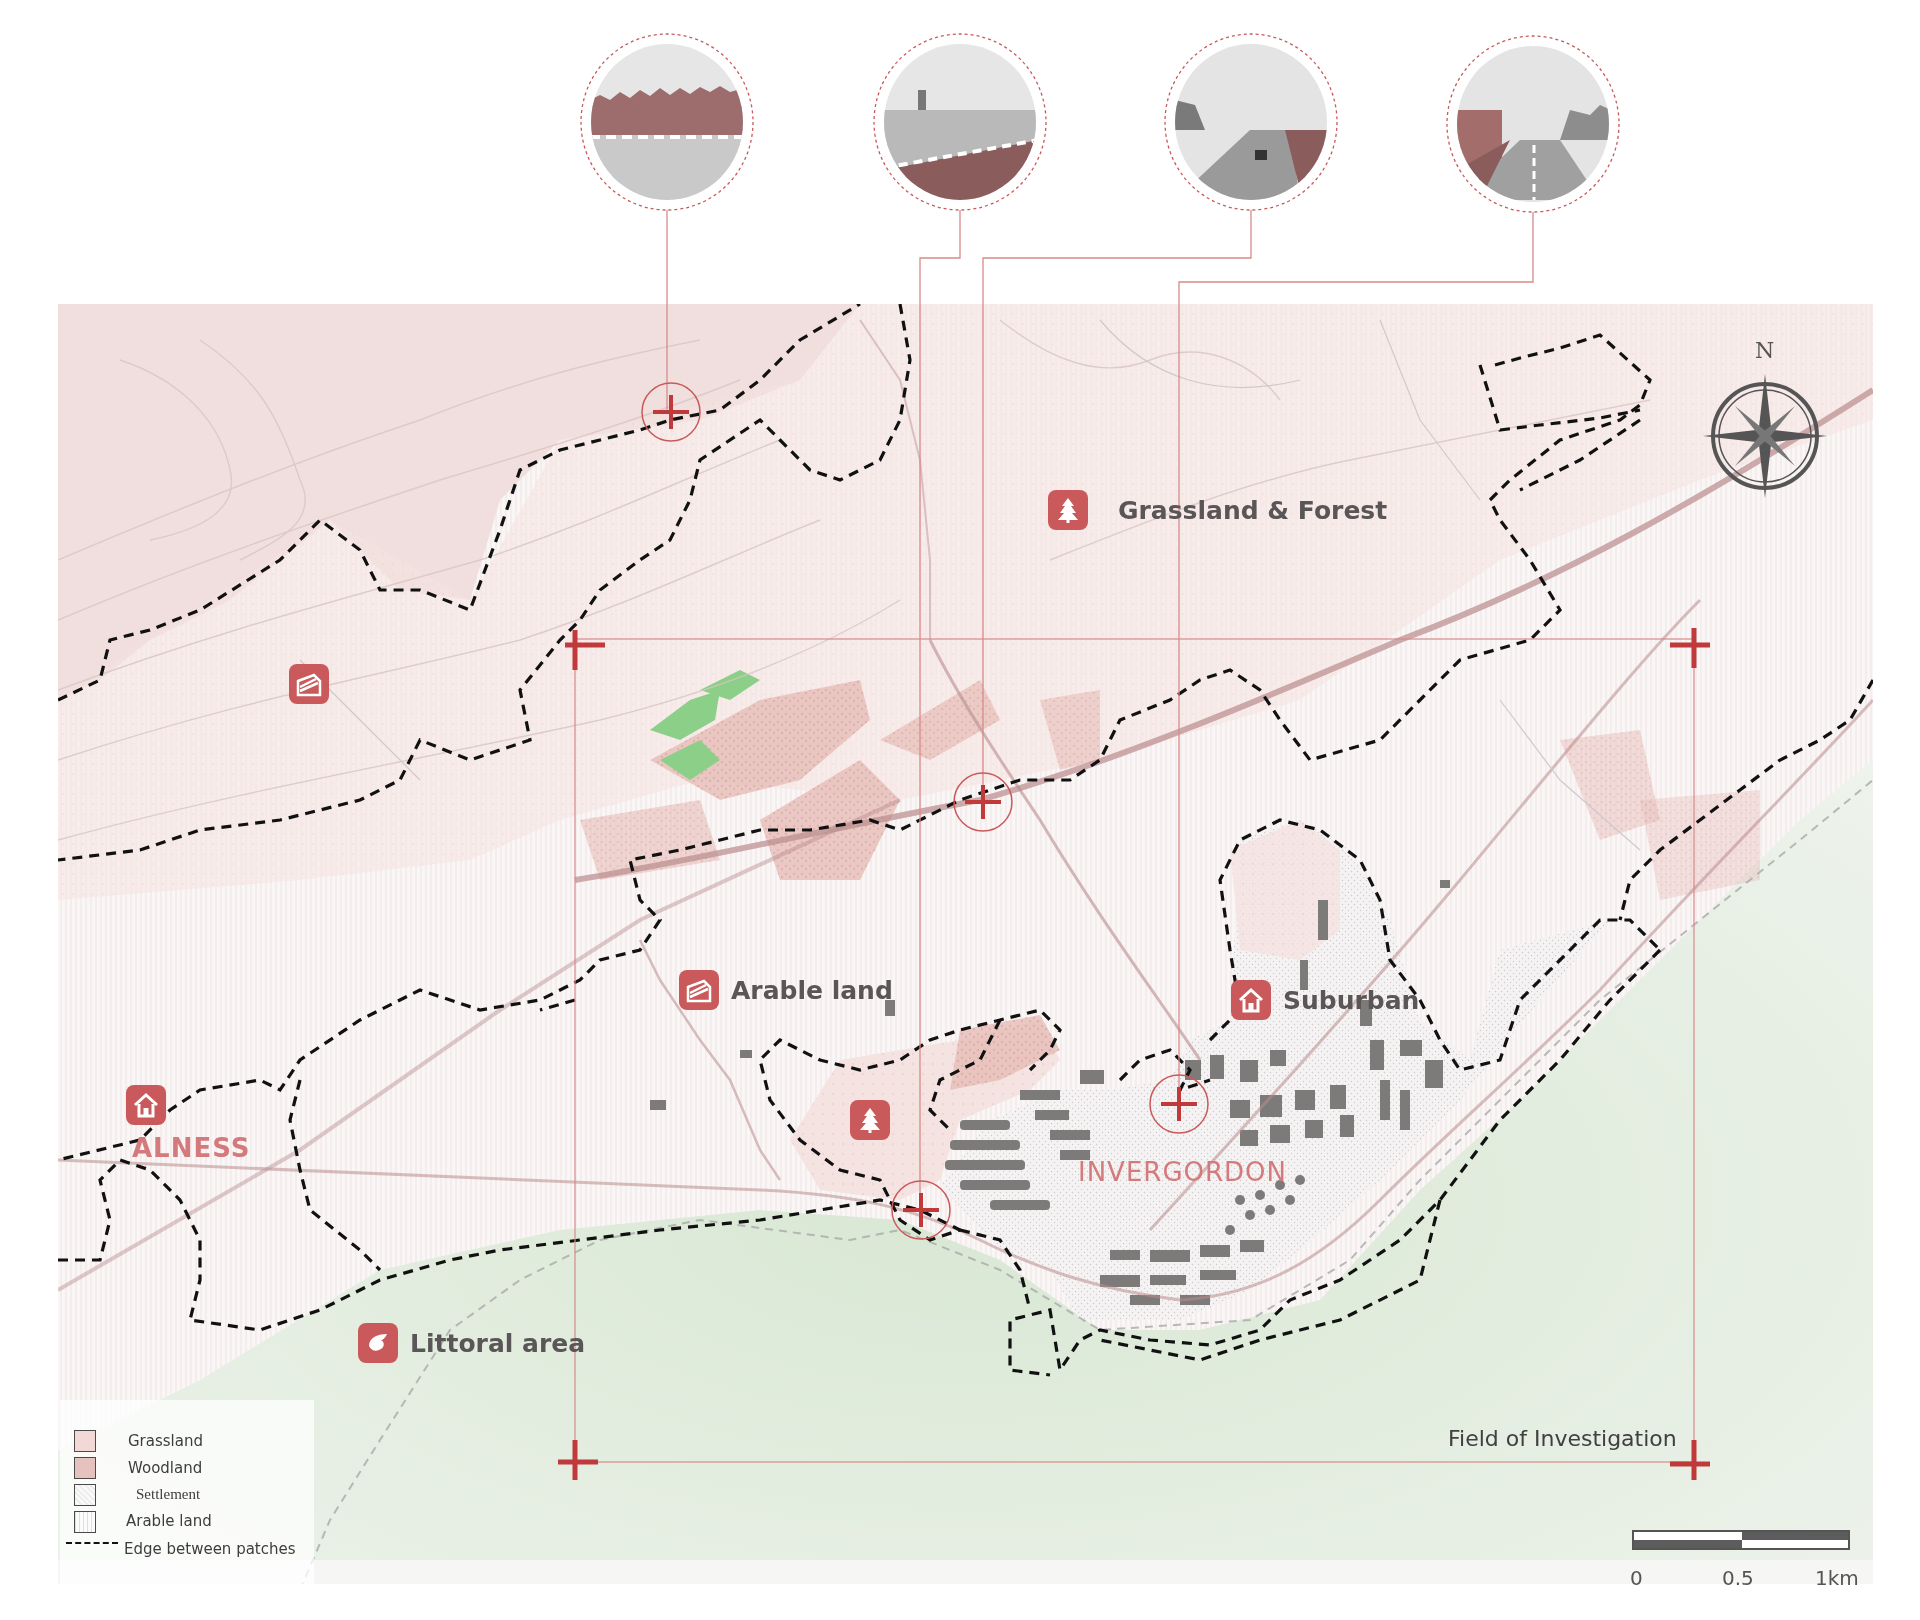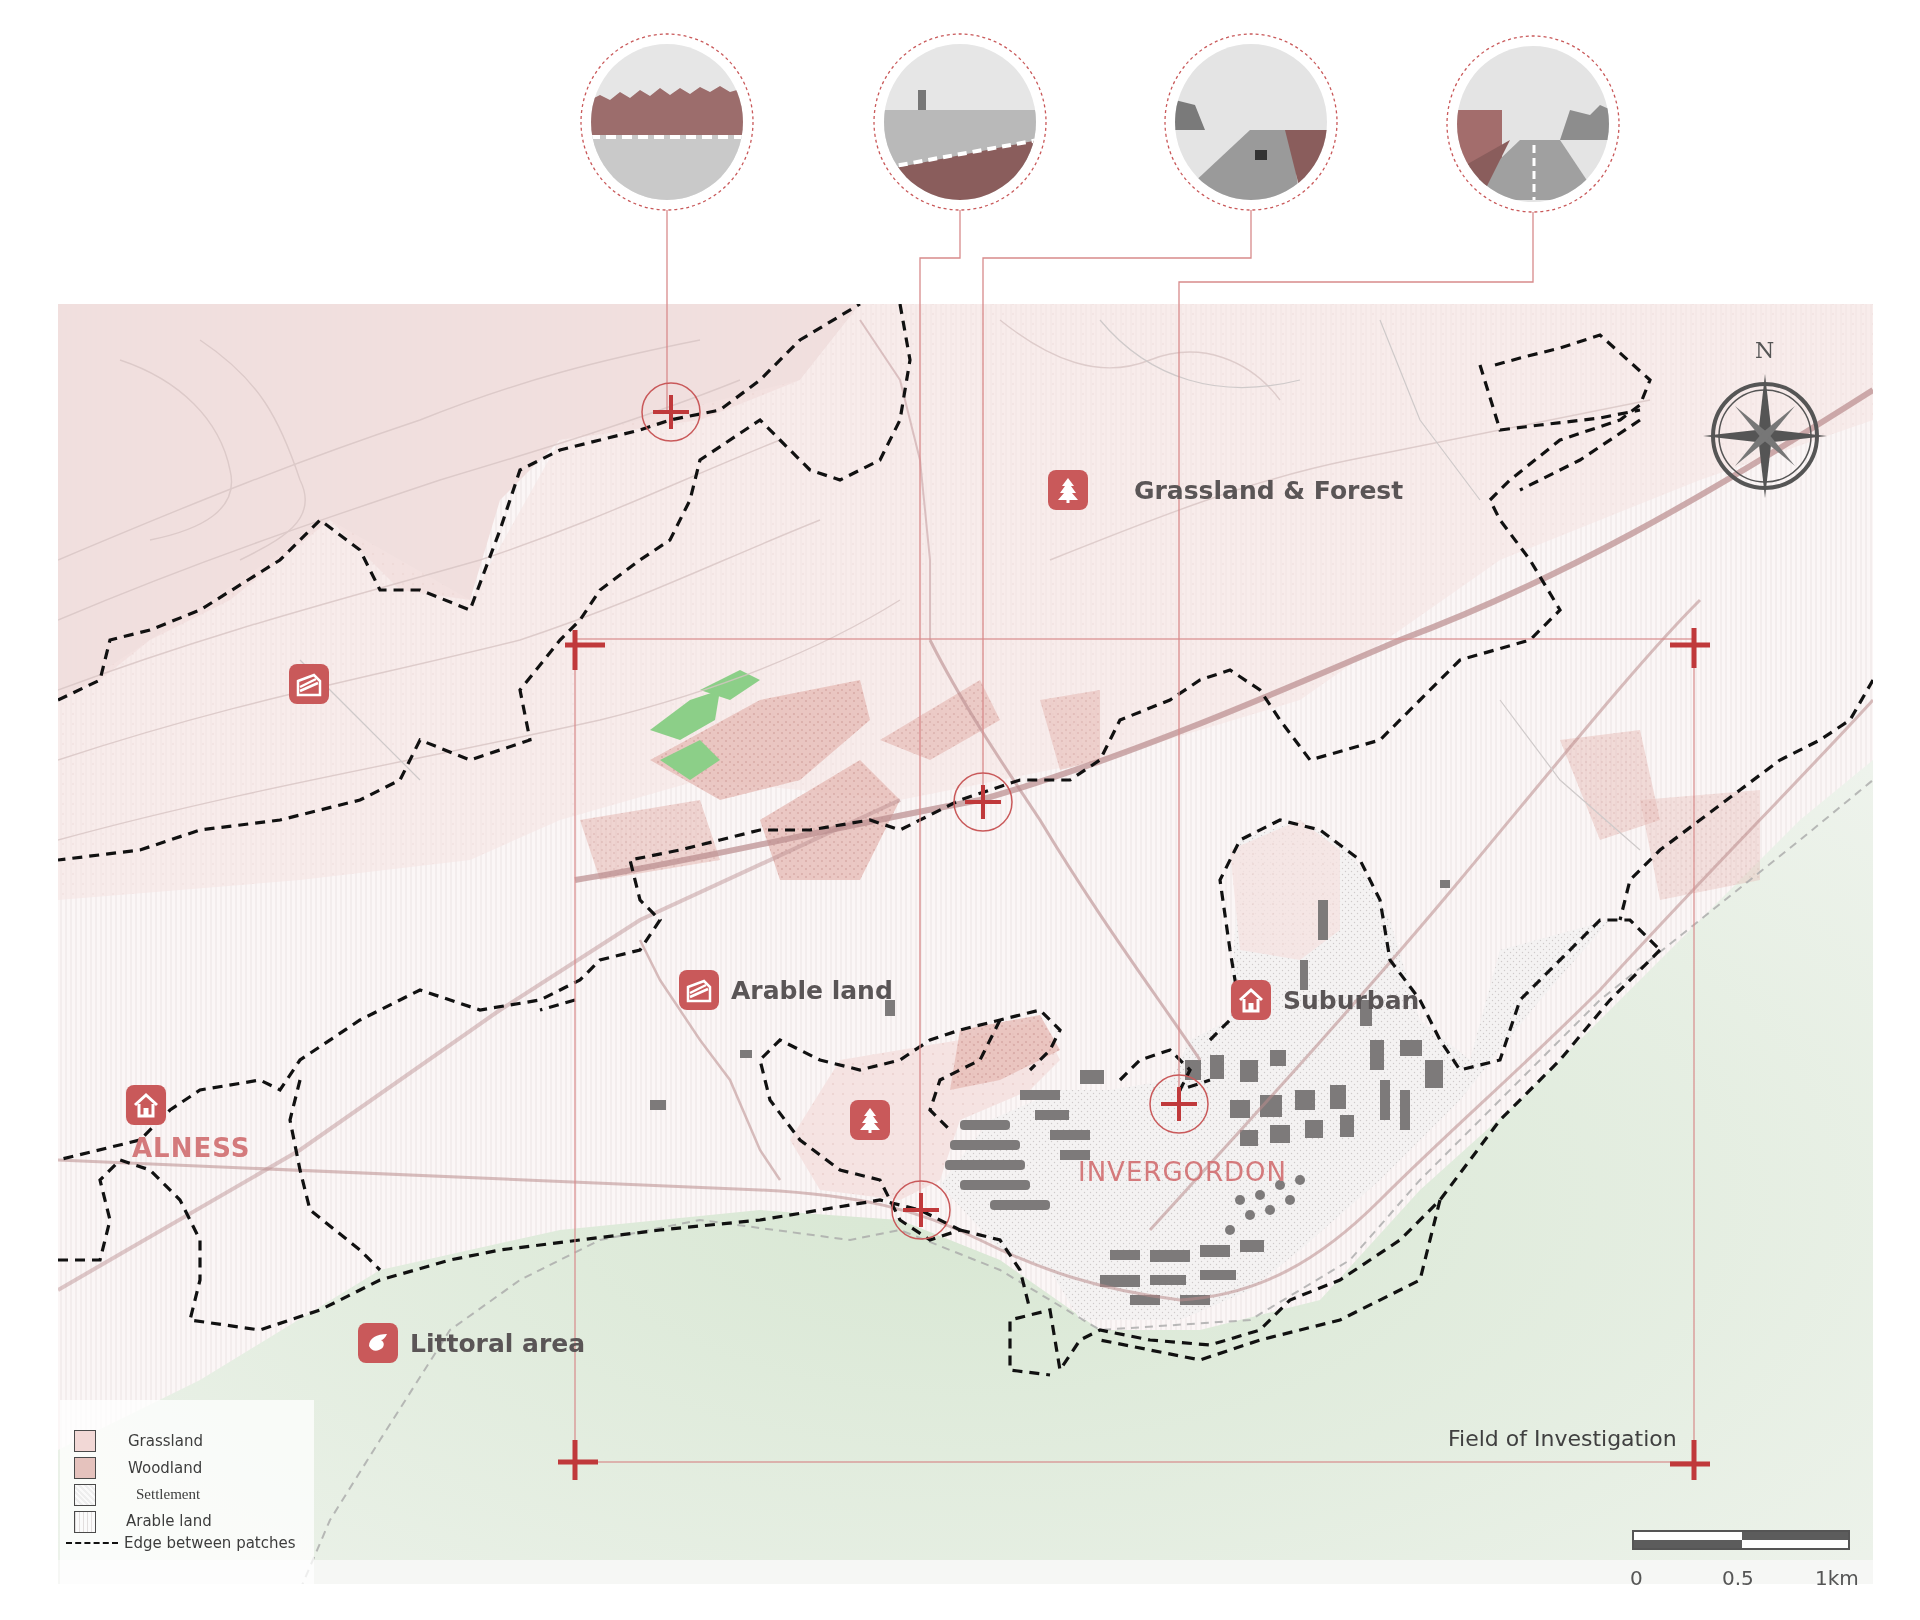--- a/index.html
+++ b/index.html
@@ -286,21 +286,21 @@
     <path d="M-30,-30 L3,-3 L30,30 L-3,3 Z" fill="#777"></path>
     <path d="M30,-30 L3,3 L-30,30 L-3,-3 Z" fill="#777"></path>
   </g>
 </svg>
 
 
 <div style="position:absolute;left:1755px;top:338px;font-family:'DejaVu Serif',serif;font-size:22px;color:#555;">N</div>
 
 
 
-<div class="label" style="left:1048px;top:470px;gap:46px;">
+<div class="label" style="left:1048px;top:490px;gap:30px;">
   <span class="badge">
     <svg viewBox="0 0 30 30">
           <path d="M15,3 L21,11 L18,11 L23,18 L19,18 L25,25 L5,25 L11,18 L7,18 L12,11 L9,11 Z" fill="#fff"></path>
           <rect x="13.5" y="24" width="3" height="4" fill="#fff"></rect>
         </svg>
   </span>
   <span>Grassland &amp; Forest</span>
 </div>
 
 <div class="badge" style="position:absolute;left:289px;top:664px;">
@@ -374,21 +374,21 @@
     <span class="swatch" style="background:repeating-linear-gradient(45deg,#eee 0 2px,#fafafa 2px 4px);"></span>
   </div>
   <span class="legend-text" style="top:86px;left:76px;font-family:Liberation Serif, serif;">Settlement</span>
   <div class="legend-row" style="top:111px;">
     <span class="swatch" style="background:repeating-linear-gradient(90deg,#e2dede 0 1px,#fbfbfb 1px 4px);"></span>
   </div>
   <span class="legend-text" style="top:112px;left:66px;">Arable land</span>
   <div class="legend-row" style="top:142px;left:6px;">
     <span style="display:inline-block;width:52px;border-top:2.5px dashed #111;"></span>
   </div>
-  <span class="legend-text" style="top:134px;left:64px;">Edge between patches</span>
+  <span class="legend-text" style="top:140px;left:64px;">Edge between patches</span>
 </div>
 
 
 <div style="position:absolute;left:1632px;top:1530px;width:218px;height:20px;border:2px solid #555;box-sizing:border-box;">
   <div style="position:absolute;left:0;top:0;width:108px;height:8px;background:#fff;"></div>
   <div style="position:absolute;left:108px;top:0;width:106px;height:8px;background:#5c5c5c;"></div>
   <div style="position:absolute;left:0;top:8px;width:108px;height:8px;background:#5c5c5c;"></div>
   <div style="position:absolute;left:108px;top:8px;width:106px;height:8px;background:#fff;"></div>
 </div>
 <div class="scale-text" style="left:1630px;">0</div>

